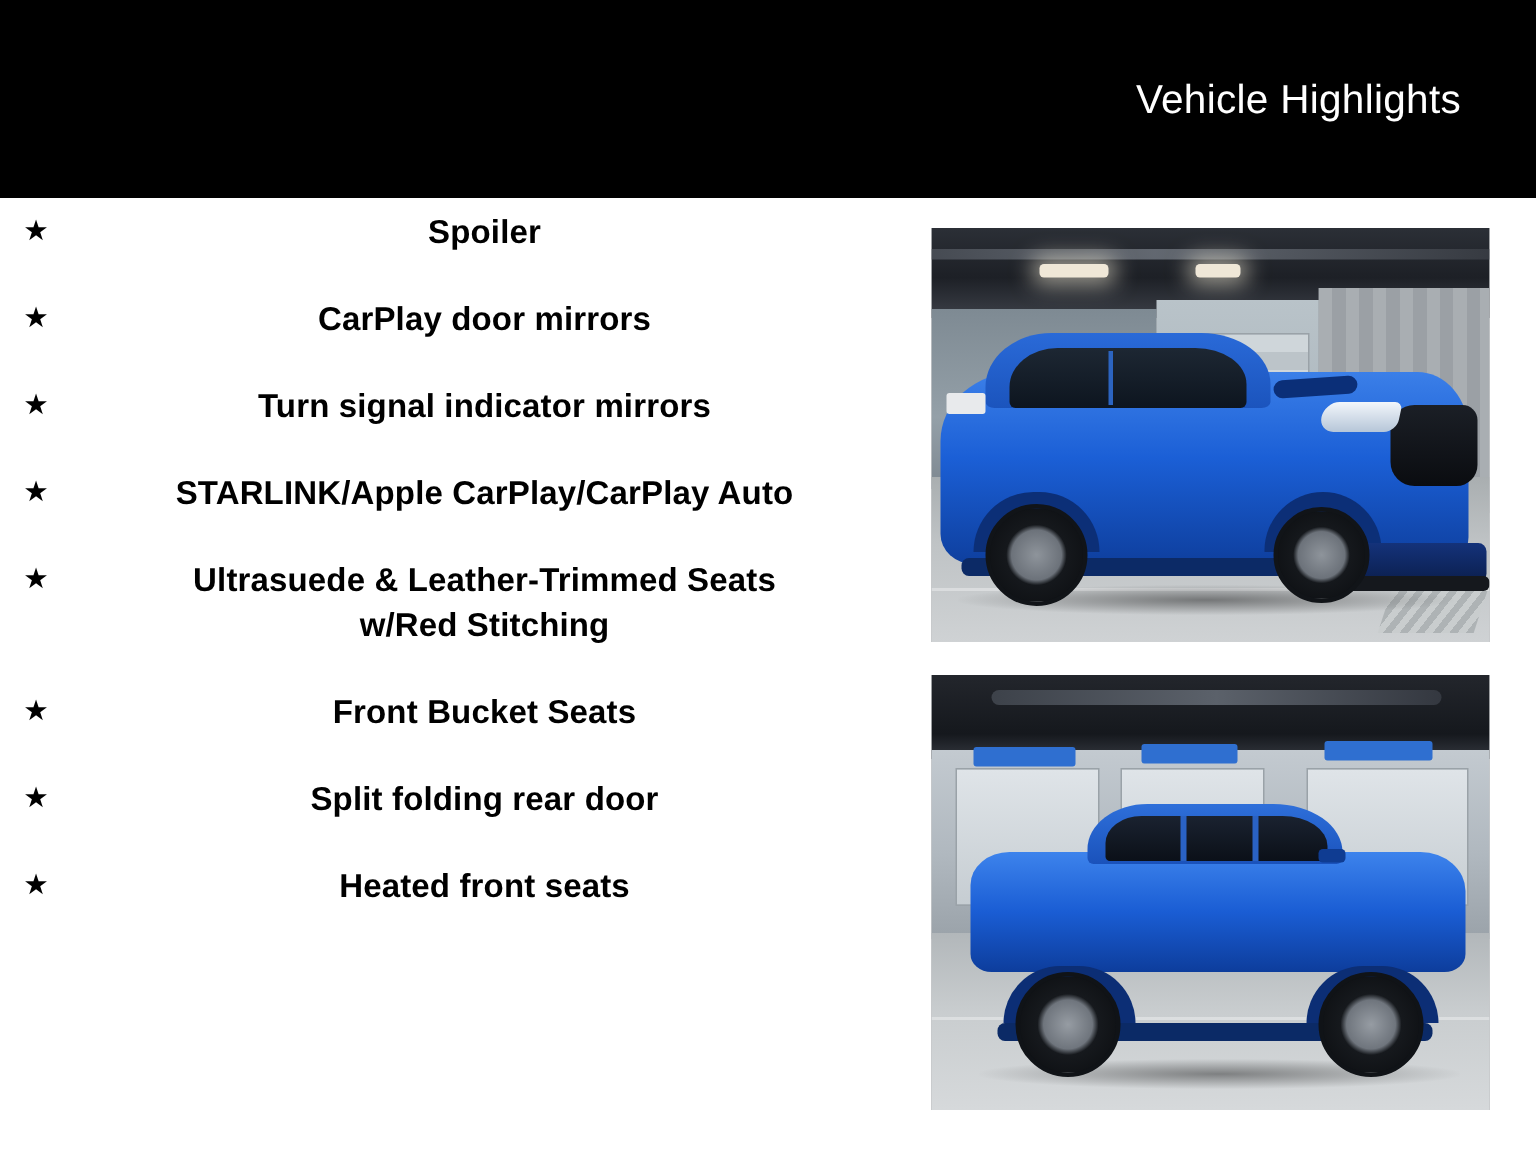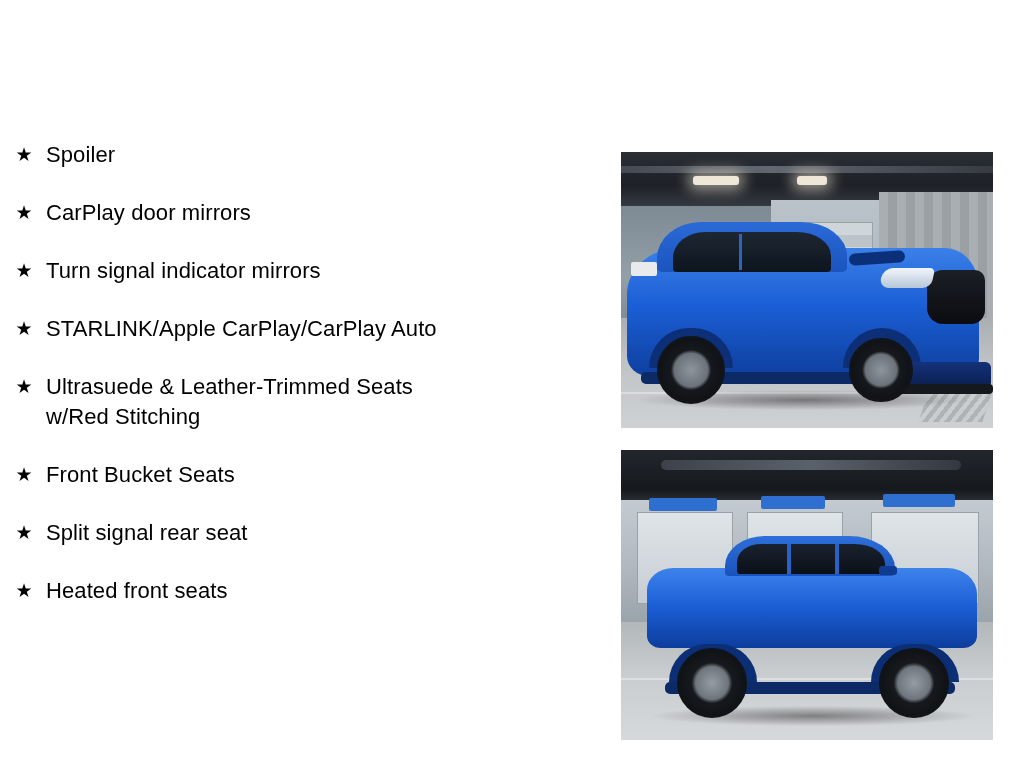--- a/index.html
+++ b/index.html
@@ -78,23 +78,24 @@
     line-height: 30px;
     color: #000000;
     text-align: center;
     user-select: none;
   }
   .feature-label {
     flex: 1 1 auto;
     font-size: 22px;
     line-height: 30px;
     color: #000000;
-    font-weight: 400;
+    font-weight: 700;
     letter-spacing: 0.1px;
     white-space: pre-line;
+    text-align: center;
   }
 
   
   .photo {
     position: absolute;
     left: 621px;
     width: 372px;
     overflow: hidden;
     background: #8d9196;
   }
@@ -301,20 +302,23 @@
   .p2-shadow {
     position: absolute; left: 32px; bottom: 14px; width: 320px; height: 20px;
     background: radial-gradient(ellipse at center, rgba(0,0,0,.40) 0%, rgba(0,0,0,0) 72%);
   }
 </style>
 </head>
 <body>
 
 <div id="page">
 
+  <div class="header-band">
+    <div class="header-title">Vehicle Highlights</div>
+  </div>
 
   <div class="content">
 
     <ul class="features">
 
       <li class="feature-item">
         <span class="star-icon">★</span>
         <span class="feature-label">Spoiler</span>
       </li>
 
@@ -339,21 +343,21 @@
 w/Red Stitching</span>
       </li>
 
       <li class="feature-item">
         <span class="star-icon">★</span>
         <span class="feature-label">Front Bucket Seats</span>
       </li>
 
       <li class="feature-item">
         <span class="star-icon">★</span>
-        <span class="feature-label">Split signal rear seat</span>
+        <span class="feature-label">Split folding rear door</span>
       </li>
 
       <li class="feature-item">
         <span class="star-icon">★</span>
         <span class="feature-label">Heated front seats</span>
       </li>
 
     </ul>
 
     <div class="photo" id="photo-1">

